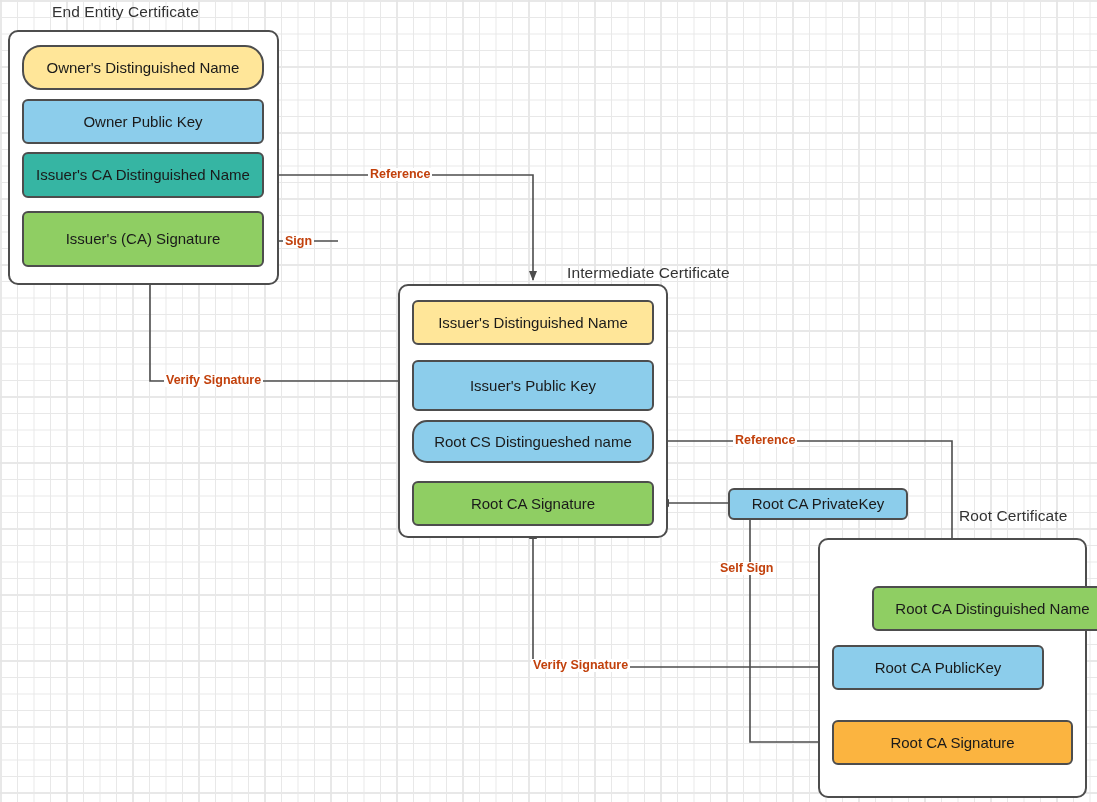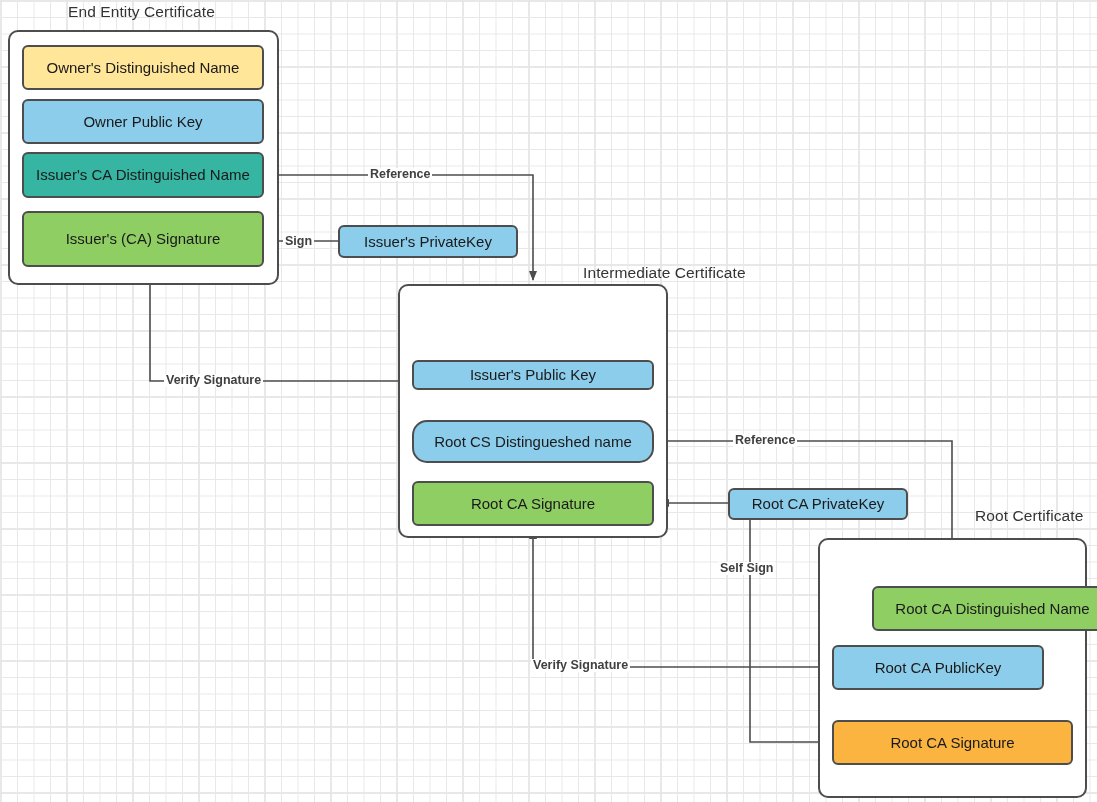--- a/index.html
+++ b/index.html
@@ -35,41 +35,40 @@
     border: 2px solid #4d4d4d;
     border-radius: 10px;
     box-sizing: border-box;
   }
   .cert-title {
     position: absolute;
     font-size: 15.5px;
     color: #333333;
     white-space: nowrap;
     letter-spacing: 0.1px;
-    padding-left: 16px;
   }
   .field-box {
     position: absolute;
     border: 2px solid #4d4d4d;
     border-radius: 6px;
     box-sizing: border-box;
     display: flex;
     align-items: center;
     justify-content: center;
     text-align: center;
     font-size: 15px;
     color: #1a1a1a;
     line-height: 1.18;
     padding: 2px 6px;
   }
   .edge-label {
     position: absolute;
     font-size: 12.5px;
     font-weight: bold;
-    color: #404040;
+    color: #c2410c;
     background: #ffffff;
     white-space: nowrap;
     padding: 0 2px;
     line-height: 1;
   }
 </style>
 </head>
 <body>
 
 <div id="canvas">
@@ -93,46 +92,46 @@
 
     <path d="M 750,520 L 750,742 L 828,742" fill="none" stroke="#4d4d4d" stroke-width="1.6" marker-end="url(#arrow)"></path>
 
     <path d="M 832,667 L 533,667 L 533,530" fill="none" stroke="#4d4d4d" stroke-width="1.6" marker-end="url(#arrow)"></path>
   </svg>
 
   <div class="cert-title" style="left:52px; top:3px;">End Entity Certificate</div>
 
   <div class="container-box" style="left:8px; top:30px; width:271px; height:255px;"></div>
 
-  <div class="field-box" style="left:22px; top:45px; width:242px; height:45px; background:#ffe699;">
+  <div class="field-box" style="left:22px; top:45px; width:242px; height:45px; background:#ffe699;border-radius:19px;">
     <span>Owner's Distinguished Name</span>
   </div>
 
   <div class="field-box" style="left:22px; top:99px; width:242px; height:45px; background:#8ccdeb;">
     <span>Owner Public  Key</span>
   </div>
 
   <div class="field-box" style="left:22px; top:152px; width:242px; height:46px; background:#36b5a3;">
     <span>Issuer's CA Distinguished Name</span>
   </div>
 
   <div class="field-box" style="left:22px; top:211px; width:242px; height:56px; background:#8fce63;">
     <span>Issuer's (CA) Signature</span>
   </div>
 
-  <div class="field-box" style="left:338px; top:225px; width:180px; height:33px; background:#8ccdeb;">
-    <span>Issuer's PrivateKey</span>
-  </div>
 
   <div class="cert-title" style="left:567px; top:264px;">Intermediate Certificate</div>
 
   <div class="container-box" style="left:398px; top:284px; width:270px; height:254px;"></div>
 
+  <div class="field-box" style="left:412px; top:300px; width:242px; height:45px; background:#ffe699;">
+    <span>Issuer's Distinguished Name</span>
+  </div>
 
-  <div class="field-box" style="left:412px; top:360px; width:242px; height:30px; background:#8ccdeb;">
+  <div class="field-box" style="left:412px; top:360px; width:242px; height:51px; background:#8ccdeb;">
     <span>Issuer's Public  Key</span>
   </div>
 
   <div class="field-box" style="left:412px; top:420px; width:242px; height:43px; background:#8ccdeb;border-radius:15px;">
     <span>Root CS Distingueshed name</span>
   </div>
 
   <div class="field-box" style="left:412px; top:481px; width:242px; height:45px; background:#8fce63;">
     <span>Root CA Signature</span>
   </div>

